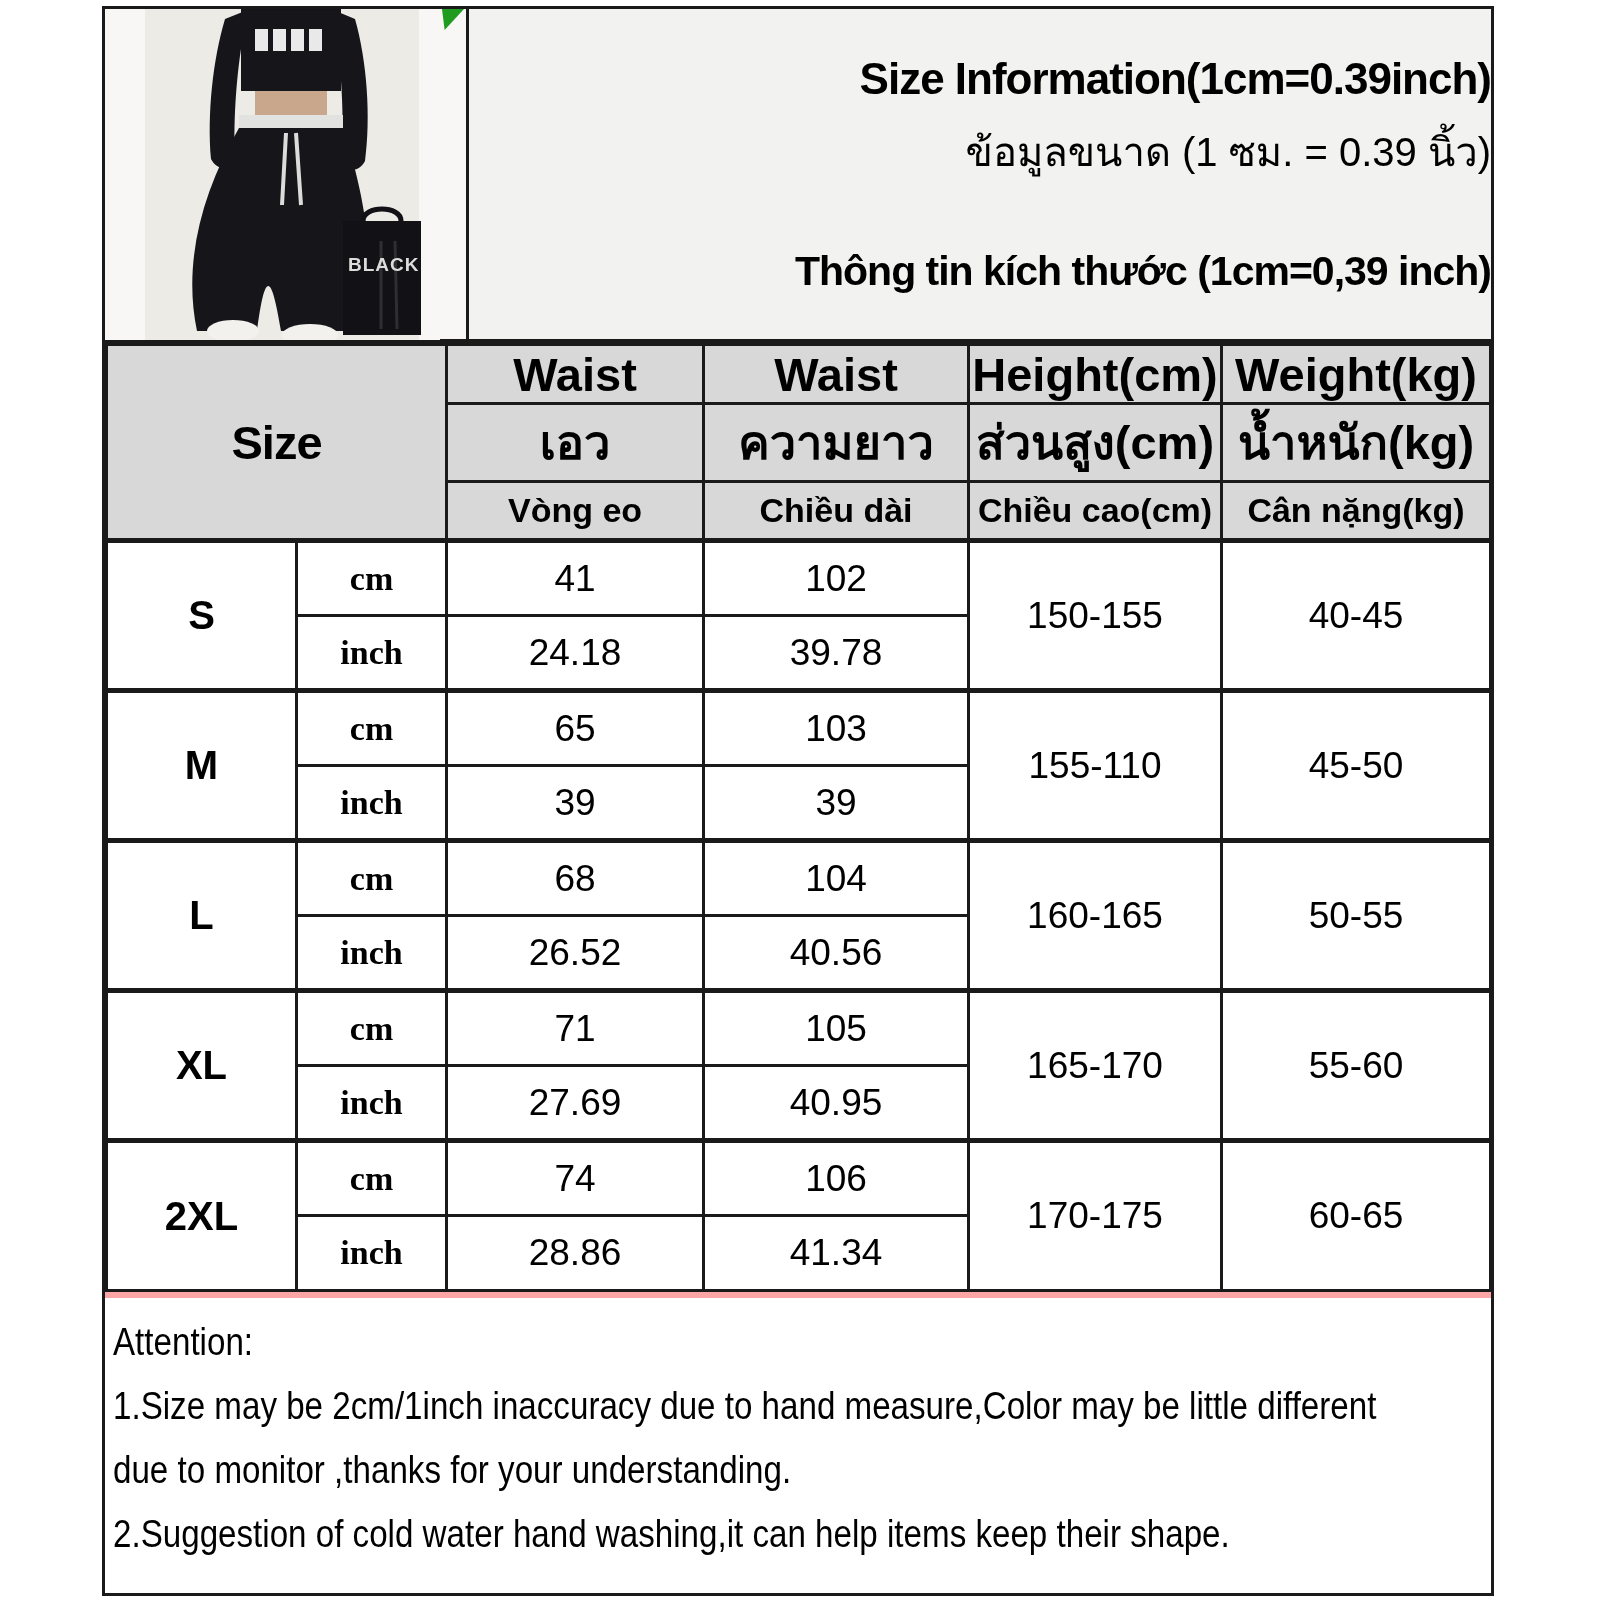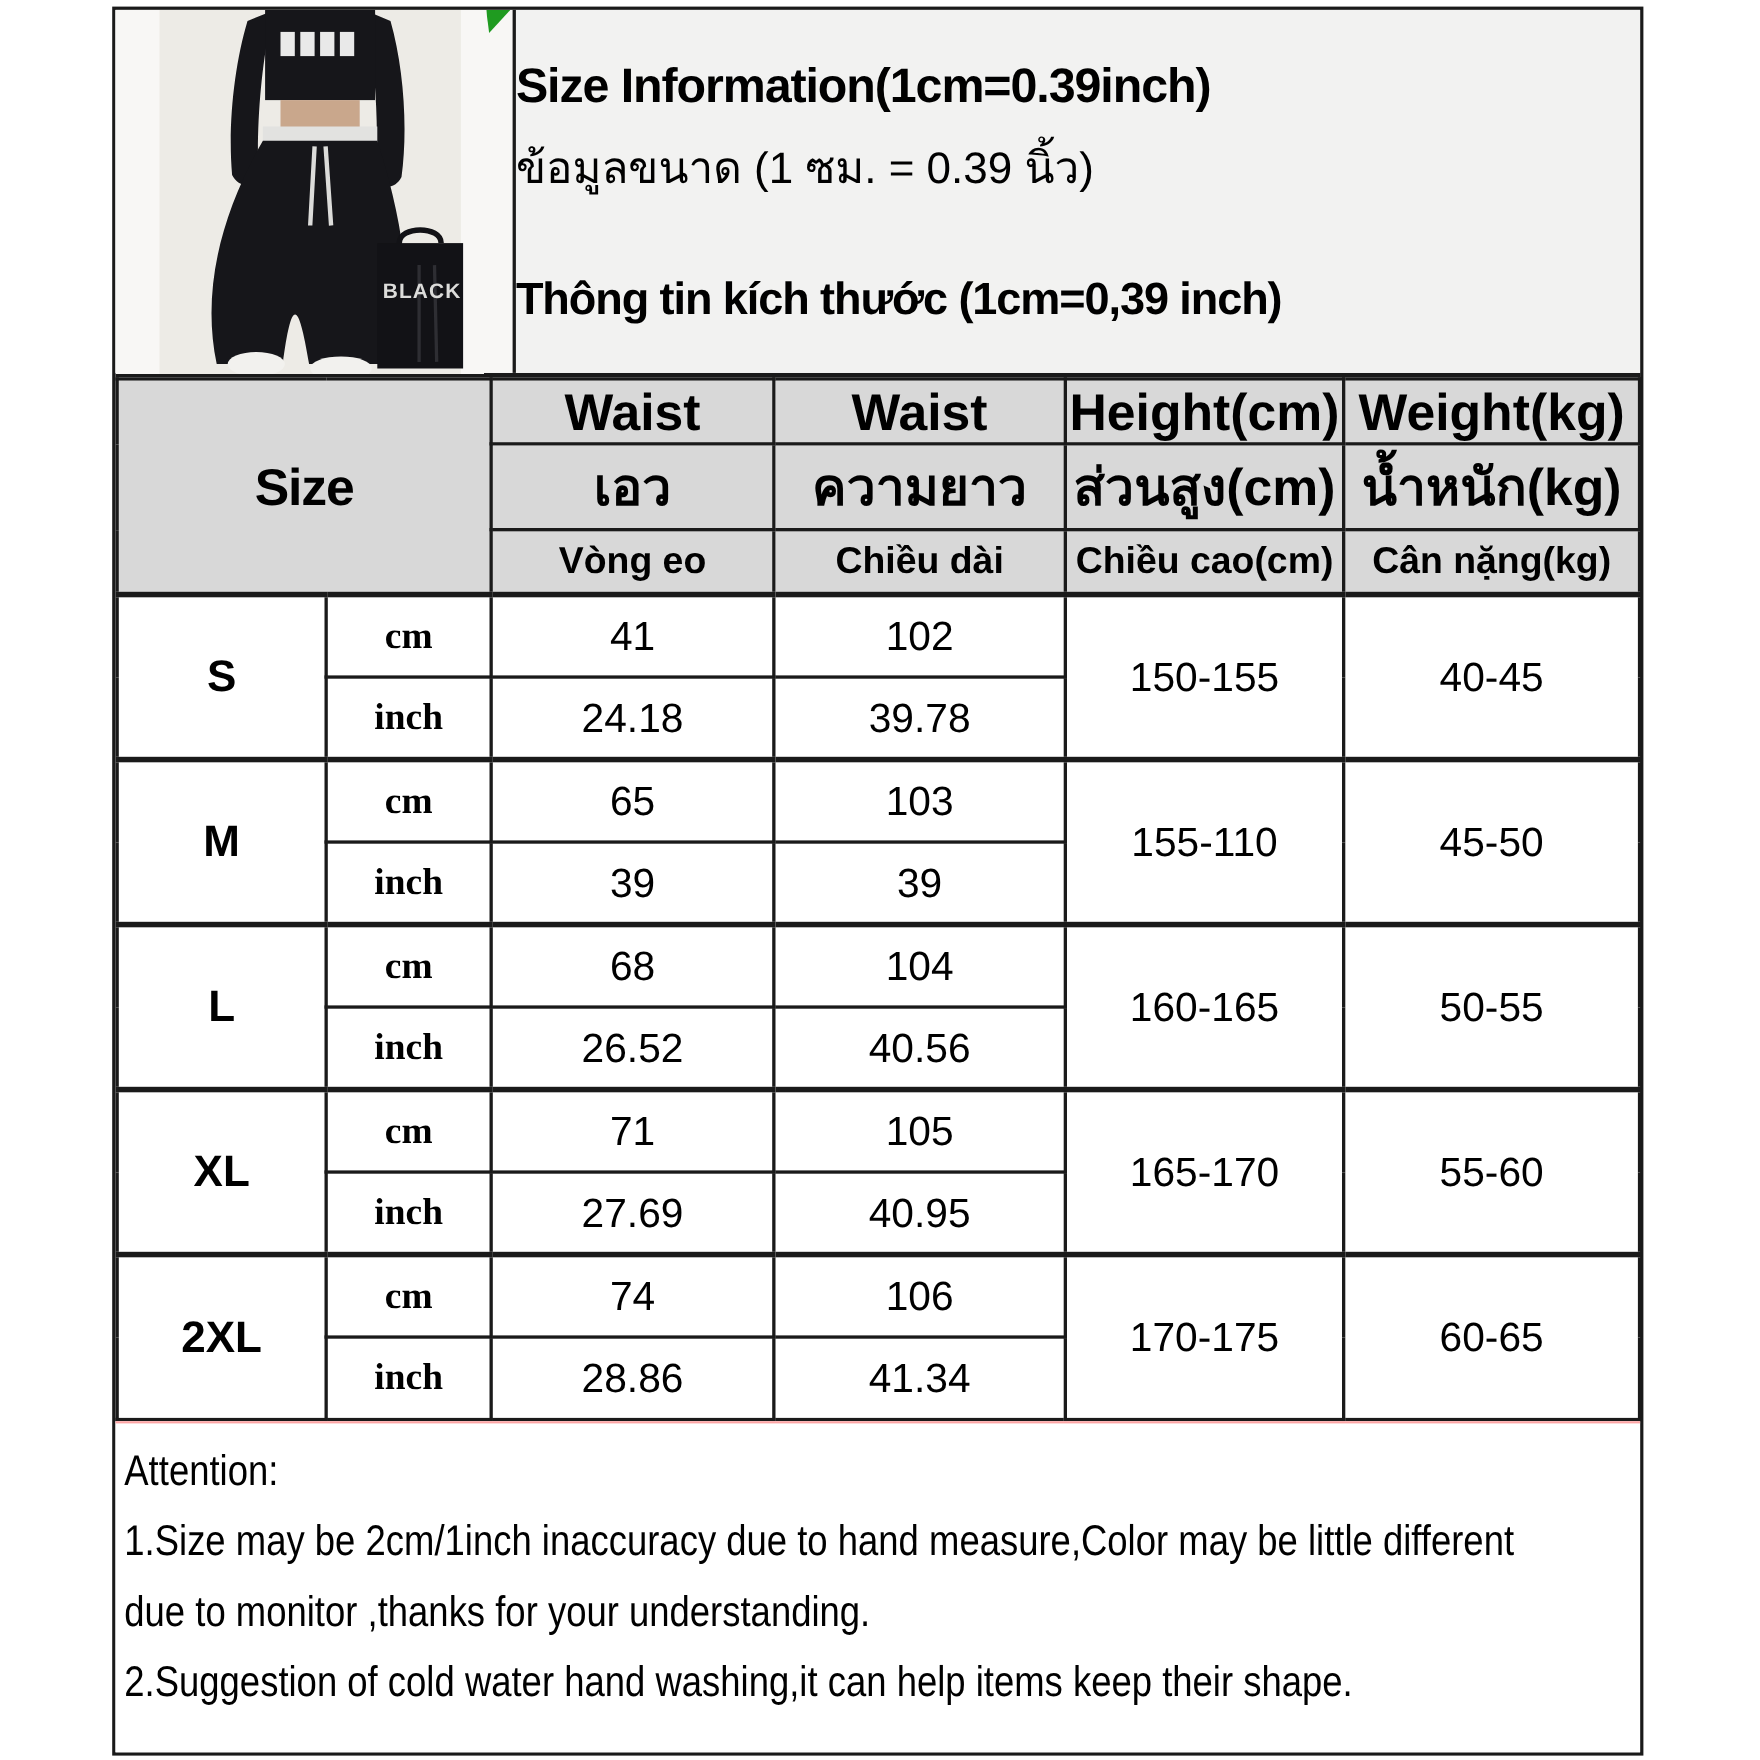--- a/index.html
+++ b/index.html
@@ -7,21 +7,21 @@
               font-family:"Liberation Sans","DejaVu Sans",sans-serif; color:#000; }
   .sheet { position:relative; width:1600px; height:1600px; background:#ffffff; overflow:hidden; }
 
   .panel { position:absolute; left:102px; top:6px; width:1392px; height:1590px;
            border:3px solid #1a1a1a; background:#ffffff; display:flex; flex-direction:column; }
 
   
   .top { position:relative; height:334px; display:flex; border-bottom:4px solid #1a1a1a; }
   .photo-cell { width:364px; border-right:3px solid #1a1a1a; background:#f8f7f5; position:relative; }
   .title-cell { flex:1; background:#f2f2f1; display:flex; flex-direction:column;
-                align-items:flex-start; justify-content:center; gap:16px; }
+                align-items:flex-end; justify-content:center; gap:16px;padding-left:44px; }
   .title-en  { font-size:44px; font-weight:bold; letter-spacing:-1px; }
   .title-th  { font-size:40px; font-weight:normal; }
   .title-vi  { font-size:41px; font-weight:bold; letter-spacing:-1px;margin-top:48px; }
   .green-flag { position:absolute; left:337px; top:0; width:22px; height:21px; background:#1f9b20;
                 clip-path:polygon(0 0, 100% 0, 12% 100%); }
 
   
   table.size-table { border-collapse:collapse; table-layout:fixed; width:100%; }
   table.size-table td { border:3px solid #1a1a1a; text-align:center; vertical-align:middle;
                         overflow:hidden; background:#ffffff; }
@@ -33,21 +33,21 @@
   tr.hdr.vn td { font-size:34px; }
 
   tr.grp td { border-top-width:5px; }
   tr.sub  { height:75px; }
   td.letter { background:#d8d8d8; font-weight:bold; font-size:40px; }
   td.unit   { font-weight:bold; font-size:34px;font-family:Liberation Serif, serif; }
   td.val    { font-size:37px; font-weight:normal; }
   td.tint   { background:#efefef; }
 
   
-  .attention { flex:1; background:#ffffff; padding:12px 8px 0 8px; border-top:2px solid #fca5a5; }
+  .attention { flex:1; background:#ffffff; padding:12px 8px 0 8px; border-top:6px solid #fca5a5; }
   .attn-line { font-size:39px; line-height:64px; white-space:nowrap;
                transform:scaleX(0.85); transform-origin:left center; }
 
   
   svg.photo { display:block; }
 </style>
 </head>
 <body>
 
 <div class="sheet">

